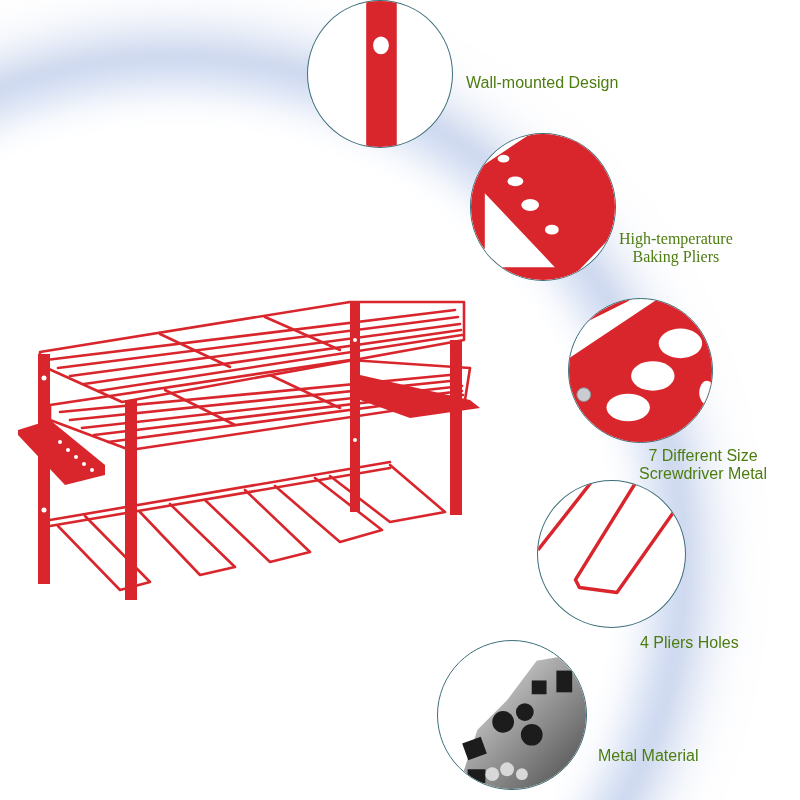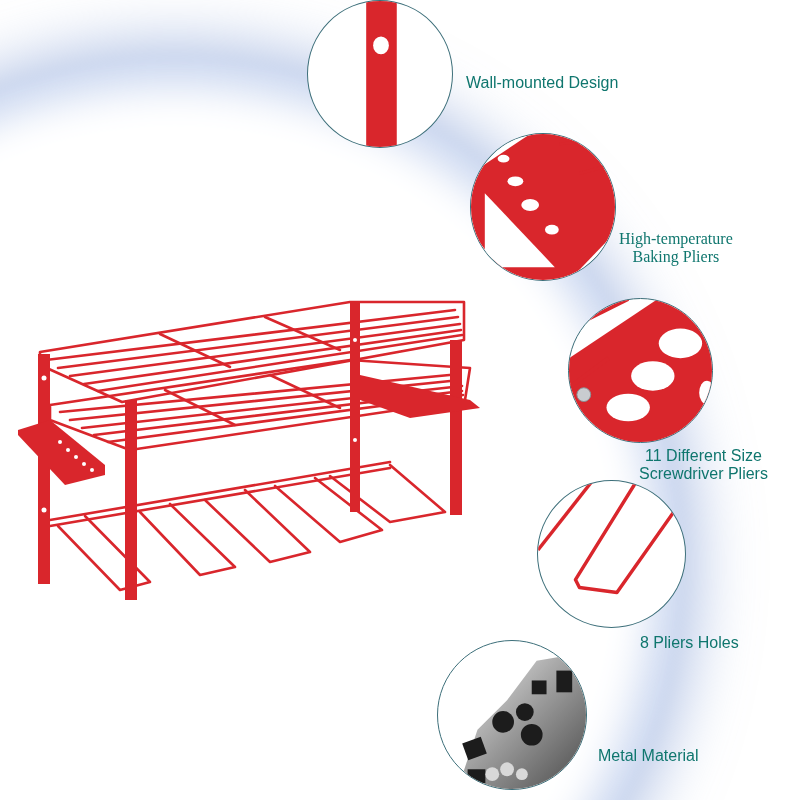--- a/index.html
+++ b/index.html
@@ -30,21 +30,21 @@
     position: absolute; left: 10px; top: 290px; width: 480px; height: 310px;
   }
   .inset {
     position: absolute; border-radius: 50%;
     border: 1px solid #3d6f7a;
     overflow: hidden; background: #ffffff;
     box-sizing: border-box;
   }
   .inset svg { width: 100%; height: 100%; display: block; }
   .label {
-    position: absolute; color: #0f766e; font-size: 16px; line-height: 18px;
+    position: absolute; color: #4d7c0f; font-size: 16px; line-height: 18px;
     text-align: center; white-space: nowrap;
   }
 </style>
 </head>
 <body>
 
 <div class="arc"></div>
 <div class="arc-fill"></div>
 
 <div class="product">
@@ -145,34 +145,34 @@
         <line x1="0" y1="90" x2="40" y2="60"></line>
       </g>
     <ellipse cx="113" cy="45" rx="22" ry="15" fill="#ffffff"></ellipse>
     <ellipse cx="85" cy="78" rx="22" ry="15" fill="#ffffff"></ellipse>
     <ellipse cx="60" cy="110" rx="22" ry="14" fill="#ffffff"></ellipse>
     <ellipse cx="140" cy="95" rx="8" ry="12" fill="#ffffff"></ellipse>
     <circle cx="15" cy="97" r="7" fill="#c9ccd0" stroke="#8a8f94" stroke-width="1"></circle>
   </svg>
 </div>
 <div class="label" style="left:639px; top:447px;">
-  <div>11 Different Size</div>
-  <div>Screwdriver Pliers</div>
+  <div>7 Different Size</div>
+  <div>Screwdriver Metal</div>
 </div>
 
 <div class="inset" style="left:537px; top:480px; width:149px; height:148px;">
   <svg viewBox="0 0 149 148">
     <g stroke="#d9262c" stroke-width="3.5" fill="none" stroke-linejoin="round">
       <line x1="0" y1="70" x2="55" y2="0"></line>
       <path d="M100,0 L38,100 L42,108 L80,113 L140,28"></path>
     </g>
   </svg>
 </div>
 <div class="label" style="left:640px; top:634px;">
-  <span>8 Pliers Holes</span>
+  <span>4 Pliers Holes</span>
 </div>
 
 <div class="inset" style="left:437px; top:640px; width:150px; height:150px;">
   <svg viewBox="0 0 150 150">
     <defs>
       <linearGradient id="steel" x1="0" y1="0" x2="1" y2="1">
         <stop offset="0" stop-color="#f0f0f0"></stop>
         <stop offset="0.5" stop-color="#9a9a9a"></stop>
         <stop offset="1" stop-color="#4a4a4a"></stop>
       </linearGradient>

